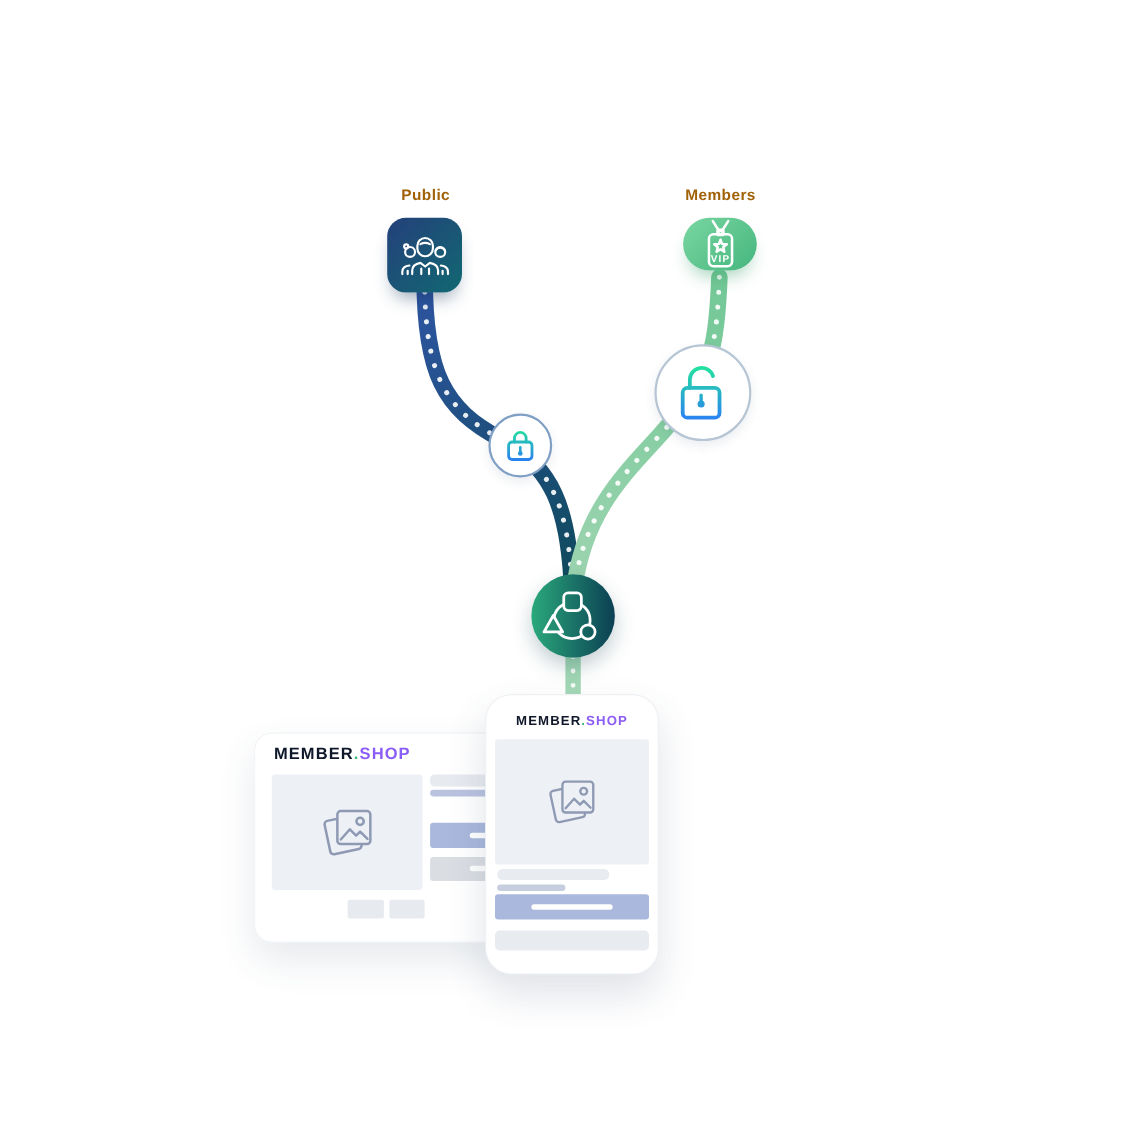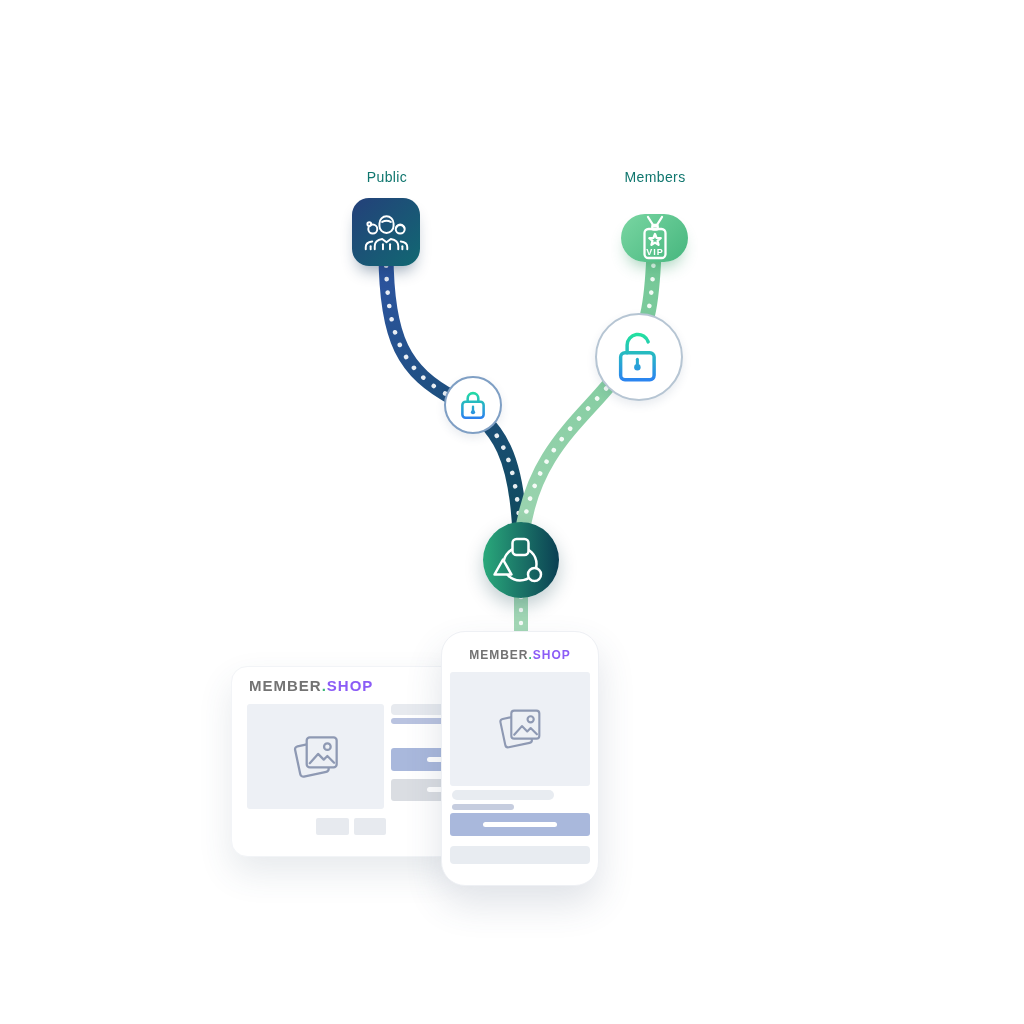--- a/index.html
+++ b/index.html
@@ -2,50 +2,50 @@
 <html><head>
 <meta charset="utf-8">
 <style>
   html,body{margin:0;padding:0;background:#fff;}
   #canvas{position:relative;width:1024px;height:1024px;background:#ffffff;overflow:hidden;
           font-family:"Liberation Sans",sans-serif;}
   .abs{position:absolute;}
   svg{display:block;}
 
   
-  .node-label{position:absolute;transform:translateX(-50%);font-size:14px;font-weight:normal;
-              color:#0f766e;letter-spacing:.4px;}
+  .node-label{position:absolute;transform:translateX(-50%);font-size:14px;font-weight:bold;
+              color:#a16207;letter-spacing:.4px;}
 
   
   .tile{position:absolute;display:flex;align-items:center;justify-content:center;}
   .tile-public{left:352px;top:198px;width:68px;height:68px;border-radius:17px;
      background:linear-gradient(135deg,#24407a 0%,#116872 100%);
      box-shadow:0 10px 16px -6px rgba(16,48,86,.45);}
   .tile-members{left:621px;top:198px;width:67px;height:48px;border-radius:32px;
      background:linear-gradient(135deg,#79d6a2 0%,#46b67e 100%);
-     box-shadow:0 10px 16px -6px rgba(44,150,96,.45);margin-top:16px;}
+     box-shadow:0 10px 16px -6px rgba(44,150,96,.45);}
 
   
   .lock-bubble{position:absolute;background:#fff;border-radius:50%;display:flex;
      align-items:center;justify-content:center;box-shadow:0 4px 10px rgba(40,70,110,.10);}
   .lock-small{left:444px;top:376px;width:54px;height:54px;border:2px solid #7f9fc4;}
   .lock-large{left:595px;top:313px;width:84px;height:84px;border:2px solid #b6c5d3;}
 
   
   .hub{position:absolute;left:483px;top:522px;width:76px;height:76px;border-radius:50%;
      background:linear-gradient(90deg,#2aa97b 0%,#0b3f53 100%);
      box-shadow:0 8px 18px rgba(10,60,70,.25);display:flex;align-items:center;justify-content:center;}
 
   
   .browser{position:absolute;left:231px;top:666px;width:226px;height:189px;background:#fff;
      border:1px solid #f2f4f7;border-radius:16px;box-shadow:0 16px 34px rgba(60,80,110,.12);}
   .brand{position:absolute;font-weight:bold;letter-spacing:1px;white-space:nowrap;}
   .browser .brand{left:17px;top:10px;font-size:15px;}
   .phone .brand{left:0;top:16px;width:100%;text-align:center;font-size:12px;}
-  .t-navy{color:#737373;}
+  .t-navy{color:#0f172a;}
   .t-green{color:#3cb878;}
   .t-blue{color:#8b5cf6;}
   .panel{position:absolute;background:#edf0f5;border-radius:3px;display:flex;
      align-items:center;justify-content:center;}
   .browser-panel{left:15px;top:37px;width:137px;height:105px;}
   .thumb{position:absolute;background:#e7eaef;border-radius:2px;top:151px;width:33px;height:17px;}
   .thumb-1{left:84px;}
   .thumb-2{left:122px;width:32px;}
   .bar{position:absolute;border-radius:4px;}
   .b-bar1{left:159px;top:37px;width:63px;height:11px;background:#e7eaef;}

